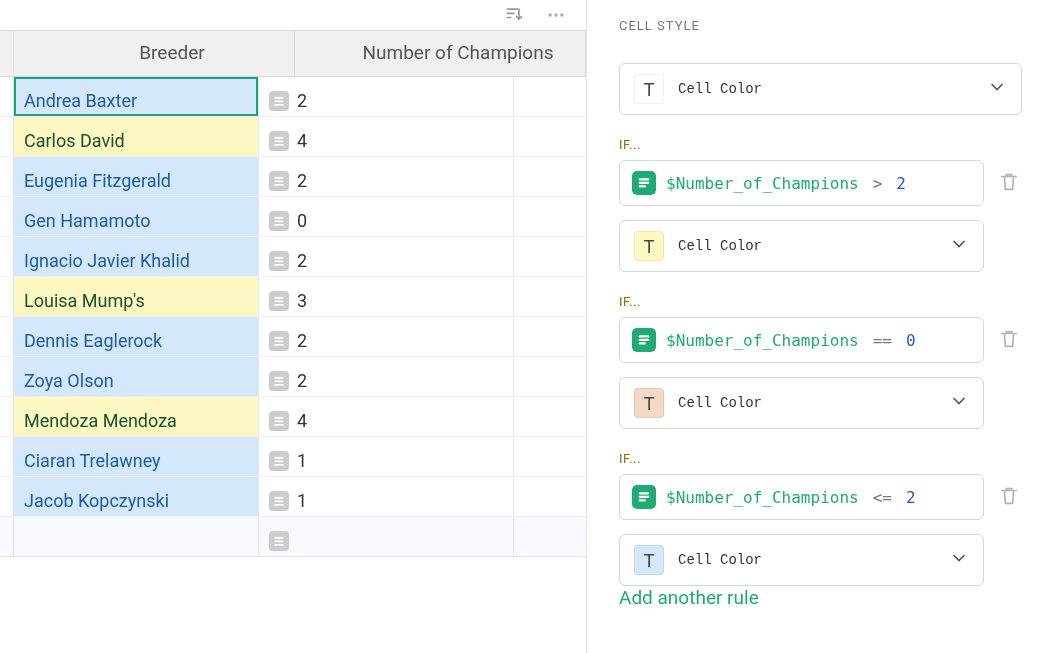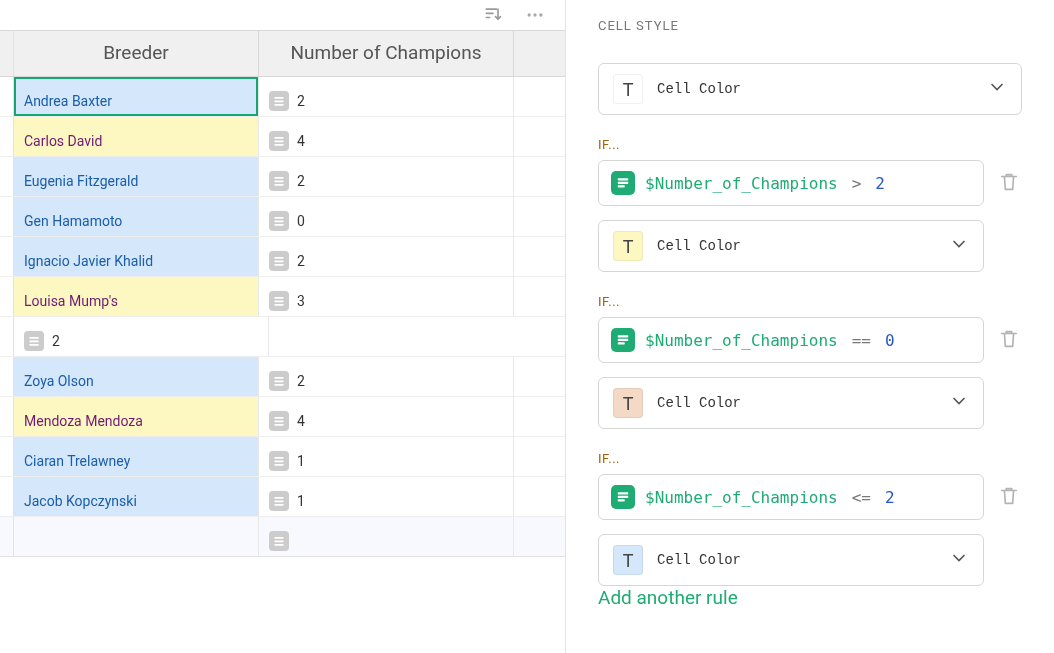--- a/index.html
+++ b/index.html
@@ -37,20 +37,21 @@
   .dots-icon svg circle { fill: #aaa; }
 
   .table-wrap {
     border-collapse: collapse;
   }
   .thead-row {
     display: flex;
     background: #f0f0f0;
     border-top: 1px solid #d8d8d8;
     border-bottom: 1px solid #d8d8d8;
+    gap: 36px;
   }
   .col-handle {
     flex: 0 0 14px;
     border-right: 1px solid #e2e2e2;
   }
   .th {
     padding: 10px 14px 12px;
     font-size: 19px;
     color: #555;
     text-align: center;
@@ -63,21 +64,21 @@
     display: flex;
     height: 40px;
     align-items: stretch;
     border-bottom: 1px solid #eee;
   }
   .row:last-child { border-bottom: 1px solid #e2e2e2; }
 
   .row .col-handle {}
   .cell {
     padding: 16px 10px 8px 10px;
-    font-size: 14px;
+    font-size: 18px;
     border-right: 1px solid #e8e8e8;
     display: flex;
     align-items: center;
   }
   .cell-breeder {
     flex: 0 0 245px;
     color: #1a5da8;
   }
   .cell-champ {
     flex: 0 0 255px;
@@ -90,21 +91,21 @@
     display: inline-flex; align-items: center; justify-content: center;
     flex-shrink: 0;
   }
   .rec-icon::before, .rec-icon::after, .rec-icon span {
     content: '';
     position: absolute;
   }
   .rec-icon svg { width: 14px; height: 14px; }
 
   .bg-yellow { background: #fdf7c1; }
-  .bg-yellow.cell-breeder { color: #701a75; }
+  .bg-yellow.cell-breeder { color: #14532d; }
   .bg-blue { background: #d5e7fa; }
 
   .selected-outline {
     box-shadow: inset 0 0 0 2px #17a673;
   }
 
   
   .right-pane {
     flex: 1;
     border-left: 1px solid #e4e4e4;
@@ -316,20 +317,21 @@
                 <rect x="4" y="5" width="16" height="3" rx="1" fill="#fff"></rect>
                 <rect x="4" y="11" width="16" height="3" rx="1" fill="#fff"></rect>
                 <rect x="4" y="17" width="16" height="3" rx="1" fill="#fff"></rect>
               </svg>
             </span>
             <span>3</span>
           </div>
         </div>
         <div class="row">
           <div class="col-handle"></div>
+          <div class="cell cell-breeder bg-blue">Dennis Eaglerock</div>
           <div class="cell cell-champ">
             <span class="rec-icon">
               <svg viewBox="0 0 24 24">
                 <rect x="4" y="5" width="16" height="3" rx="1" fill="#fff"></rect>
                 <rect x="4" y="11" width="16" height="3" rx="1" fill="#fff"></rect>
                 <rect x="4" y="17" width="16" height="3" rx="1" fill="#fff"></rect>
               </svg>
             </span>
             <span>2</span>
           </div>

